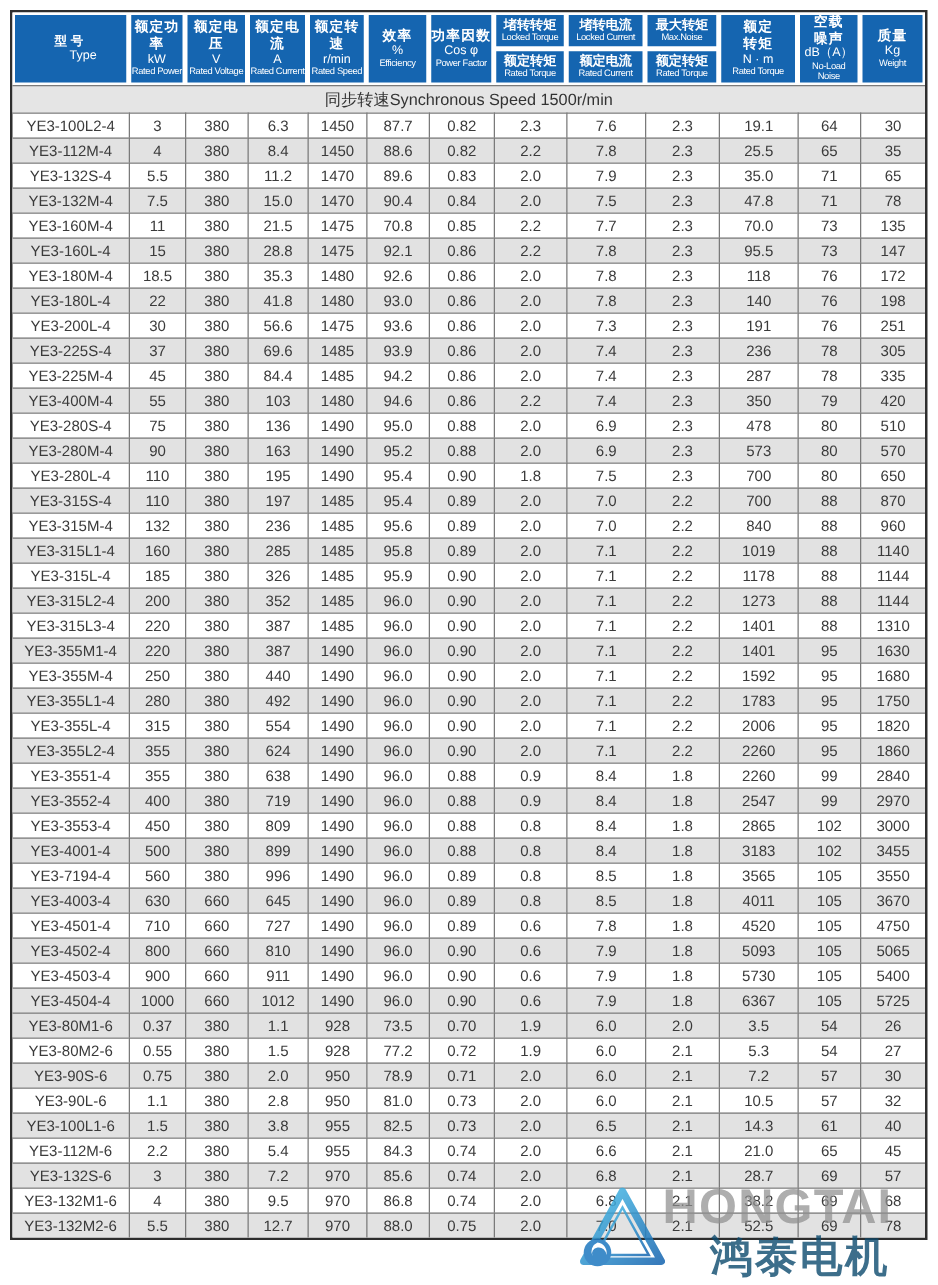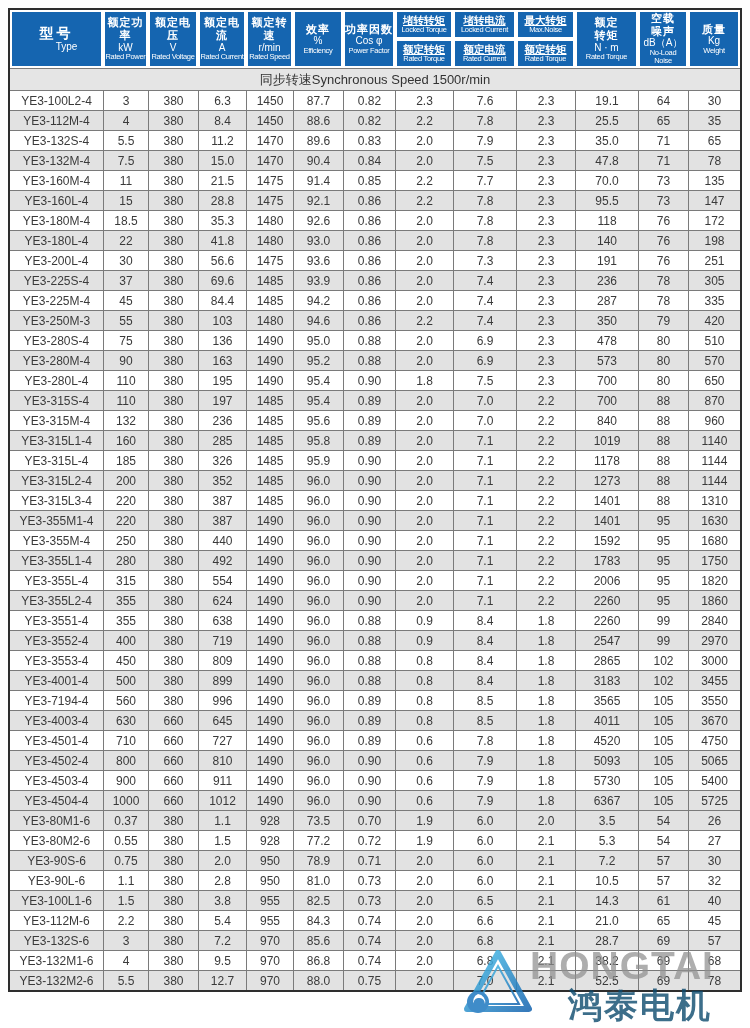--- a/index.html
+++ b/index.html
@@ -18,26 +18,26 @@
   }
   
   .hdr{display:grid;grid-template-columns:var(--cols);height:58px;background:#fff;}
   .hcol{display:flex;flex-direction:column;}
   .hcell{
     flex:1;margin:2px;background:var(--blue);color:#fff;
     display:flex;flex-direction:column;align-items:center;justify-content:center;
     text-align:center;line-height:1.15;overflow:hidden;
   }
   .hz{font-size:11px;font-weight:bold;letter-spacing:1px;}
-  .hz-big{font-size:14px;font-weight:bold;letter-spacing:3px;}
+  .hz-big{font-size:10px;font-weight:bold;letter-spacing:3px;}
   .hu{font-size:10px;}
   .he{font-size:7.5px;letter-spacing:-0.3px;white-space:nowrap;}
   .he-mid{font-size:10px;margin-left:20px;}
   .hstack .hcell{margin:2px;}
-  .hstack .hz{font-size:10.5px;letter-spacing:0;text-decoration:underline;}
+  .hstack .hz{font-size:10.5px;letter-spacing:0;}
   .hstack .he{font-size:7.5px;}
   
   .band{
     border-top:1px solid var(--line);height:21px;line-height:21px;background:#e5e5e5;
     text-align:center;font-size:13px;color:#333;
   }
   .row{display:grid;grid-template-columns:var(--cols);}
   .row.gray{background:var(--stripe);}
   .cell{
     box-sizing:border-box;height:20px;border-top:1px solid var(--line);border-left:1px solid var(--line);
@@ -243,21 +243,21 @@
           <div class="cell">47.8</div>
           <div class="cell">71</div>
           <div class="cell">78</div>
         </div>
         <div class="row">
           <div class="cell">YE3-160M-4</div>
           <div class="cell">11</div>
           <div class="cell">380</div>
           <div class="cell">21.5</div>
           <div class="cell">1475</div>
-          <div class="cell">91.4</div>
+          <div class="cell">70.8</div>
           <div class="cell">0.85</div>
           <div class="cell">2.2</div>
           <div class="cell">7.7</div>
           <div class="cell">2.3</div>
           <div class="cell">70.0</div>
           <div class="cell">73</div>
           <div class="cell">135</div>
         </div>
         <div class="row gray">
           <div class="cell">YE3-160L-4</div>
@@ -343,21 +343,21 @@
           <div class="cell">94.2</div>
           <div class="cell">0.86</div>
           <div class="cell">2.0</div>
           <div class="cell">7.4</div>
           <div class="cell">2.3</div>
           <div class="cell">287</div>
           <div class="cell">78</div>
           <div class="cell">335</div>
         </div>
         <div class="row gray">
-          <div class="cell">YE3-250M-3</div>
+          <div class="cell">YE3-400M-4</div>
           <div class="cell">55</div>
           <div class="cell">380</div>
           <div class="cell">103</div>
           <div class="cell">1480</div>
           <div class="cell">94.6</div>
           <div class="cell">0.86</div>
           <div class="cell">2.2</div>
           <div class="cell">7.4</div>
           <div class="cell">2.3</div>
           <div class="cell">350</div>

